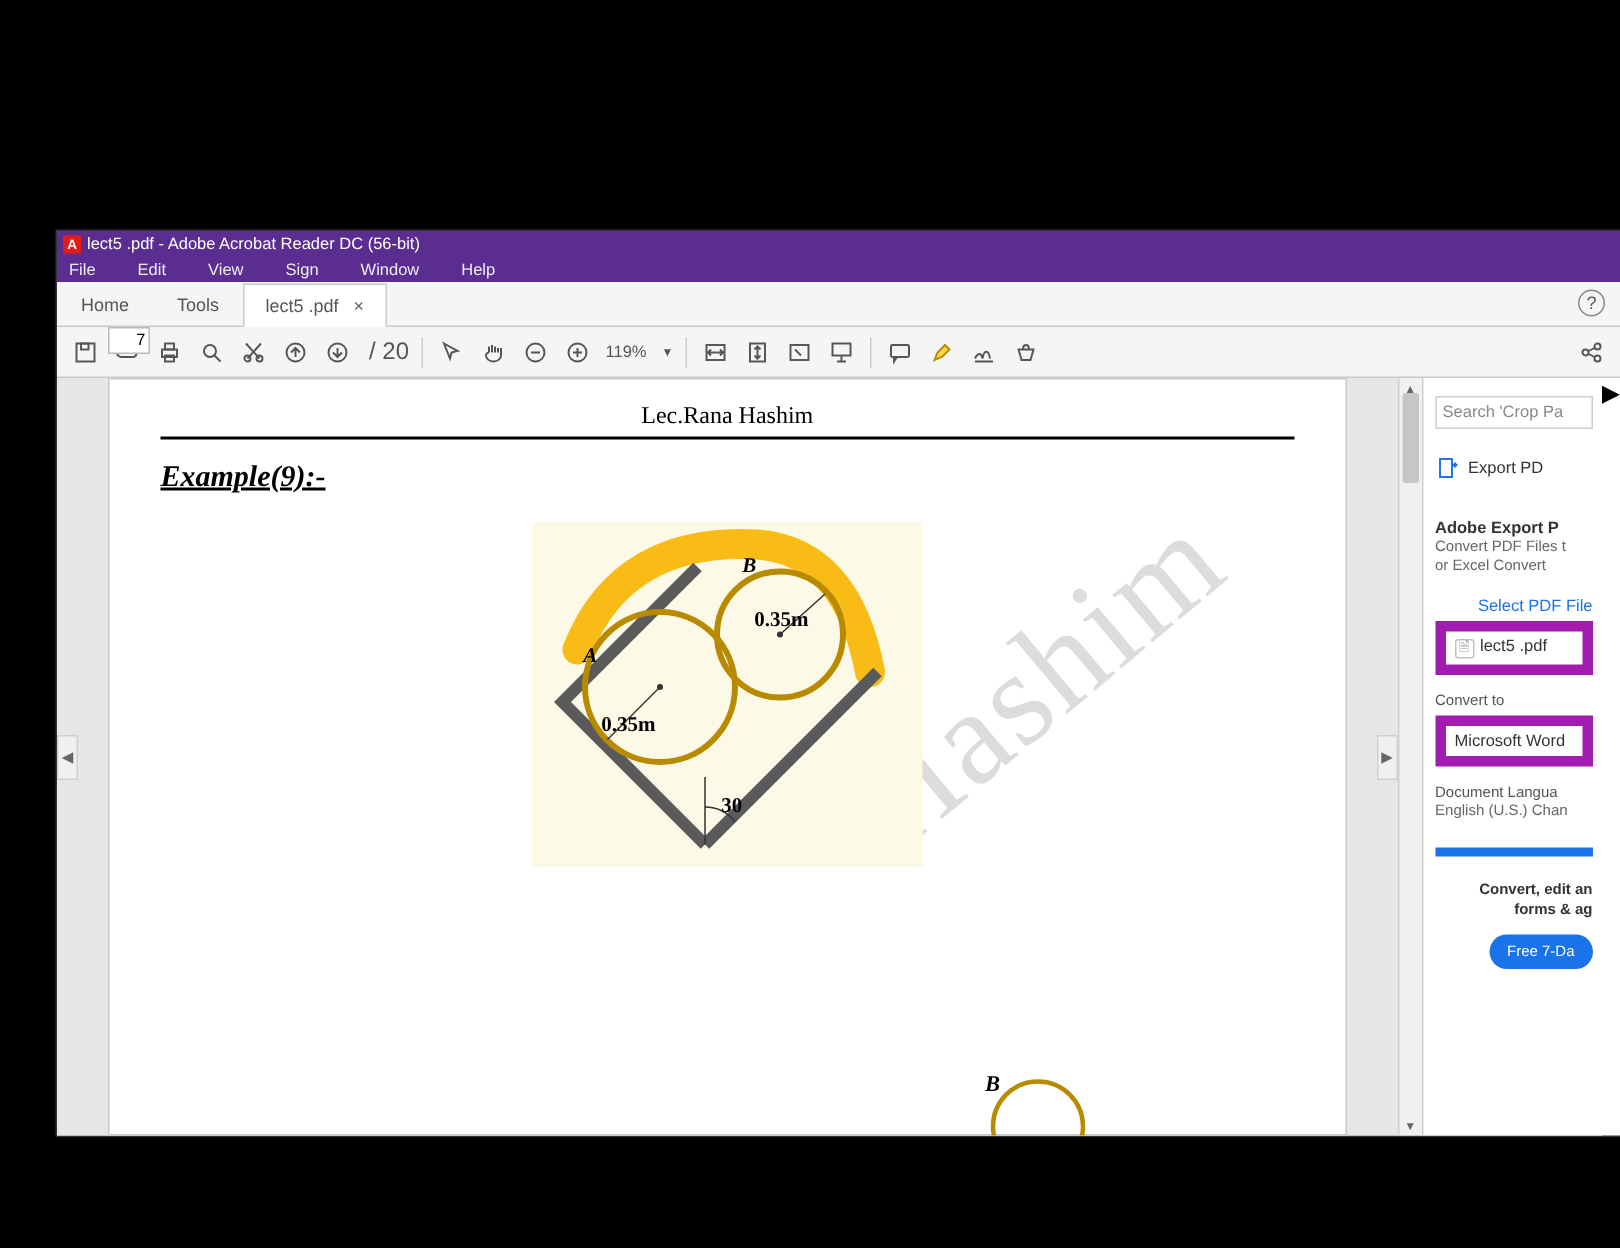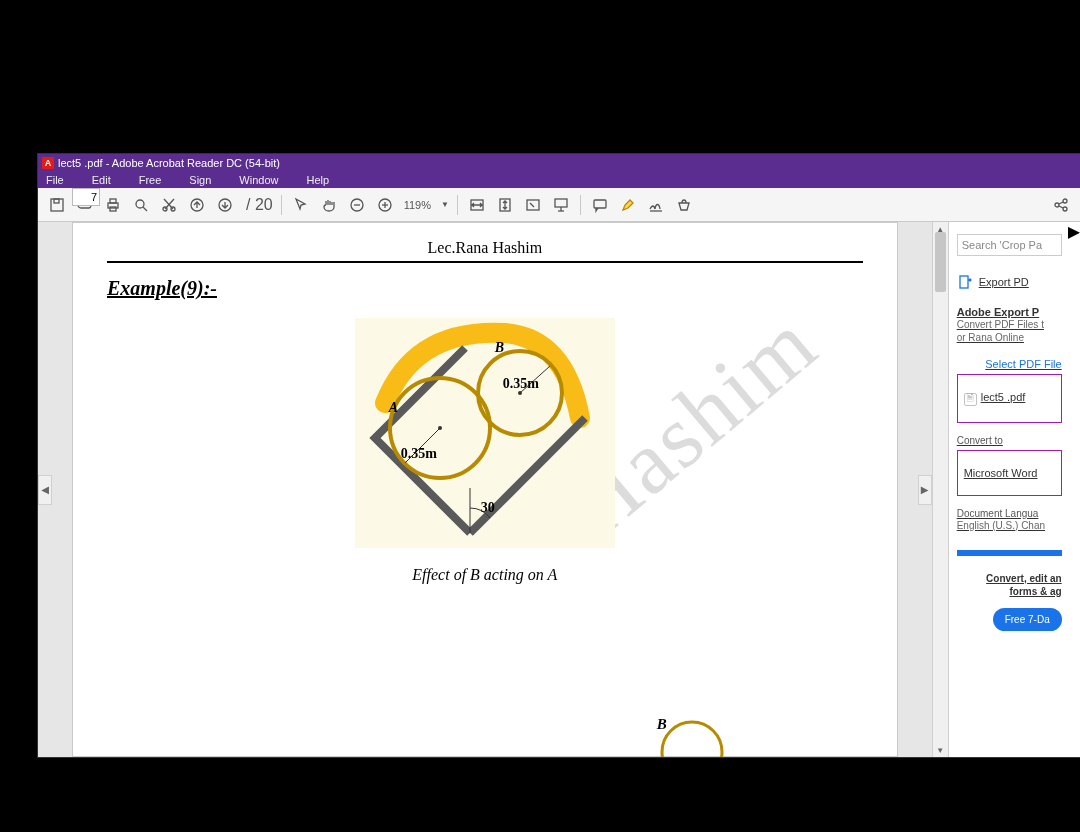--- a/index.html
+++ b/index.html
@@ -122,23 +122,23 @@
   .side {
     width: 120px; background: #fff; border-left: 1px solid #d0d0d0;
     padding: 12px 6px 0 8px; font-size: 11px; color: #333; overflow: hidden;
   }
   .side input.search {
     width: 100%; border: 1px solid #ccc; font-size: 11px; padding: 4px 4px; color: #888;
   }
   .side .row { display: flex; align-items: center; gap: 6px; margin-top: 18px; }
   .side .export-ico { width: 16px; height: 16px; }
   .side .strongblue { color: #1a73e8; font-size: 11px; }
-  .side .h { font-weight: bold; font-size: 11px; margin-top: 16px; }
+  .side .h { font-weight: bold; font-size: 11px; margin-top: 26px; }
   .side .sub { font-size: 10px; color: #666; line-height: 1.3; }
-  .side .fieldbox { border: 1px solid #a21caf; padding: 16px 6px; margin-top: 4px; font-size: 11px; }
+  .side .fieldbox { border: 7px solid #a21caf; padding: 4px 6px; margin-top: 4px; font-size: 11px; }
   .side .lbl { font-size: 10px; color: #555; margin-top: 12px; }
   .side .bluebar { height: 6px; background: #1a73e8; margin-top: 18px; }
   .side .cta { font-size: 10px; font-weight: bold; text-align: right; color: #333; margin-top: 16px; line-height: 1.3; }
   .side .pill {
     background: #1a73e8; color: #fff; font-size: 10px; padding: 6px 12px;
     border-radius: 14px; display: inline-block; float: right; margin-top: 10px;
   }
 
   .mini-icon { width:13px; height:13px; display:inline-flex; align-items:center; justify-content:center; border:1px solid #c2c2c2; border-radius:2px; font-size:9px; color:#999; margin-right:4px; }
 
@@ -147,32 +147,41 @@
   .fig2 .bl { position:absolute; left:10px; top:4px; font-family:"Times New Roman",serif; font-style:italic; font-weight:bold; font-size:15px; }
 </style>
 </head>
 <body>
 
 <div class="stage">
   <div class="appwin">
 
     <div class="titlebar">
       <span class="app-icon">A</span>
-      <span>lect5 .pdf - Adobe Acrobat Reader DC (54-bit)</span>
+      <span>lect5 .pdf - Adobe Acrobat Reader DC (56-bit)</span>
     </div>
 
     <div class="menubar">
       <span>File</span>
       <span>Edit</span>
-      <span>Free</span>
+      <span>View</span>
       <span>Sign</span>
       <span>Window</span>
       <span>Help</span>
     </div>
 
+    <div class="tabrow">
+      <div class="navbtn">Home</div>
+      <div class="navbtn">Tools</div>
+      <div class="tab">
+        <span>lect5 .pdf</span>
+        <span class="close">×</span>
+      </div>
+      <div class="help">?</div>
+    </div>
 
     <div class="toolbar">
       <span class="ico">
           <svg viewBox="0 0 16 16">
             <rect x="2" y="2" width="12" height="12"></rect>
             <rect x="5" y="2" width="5" height="4"></rect>
           </svg>
         </span>
       <span class="ico">
           <svg viewBox="0 0 16 16">
@@ -339,51 +348,50 @@
                 <path d="M115 190 A25 25 0 0 1 135 200" fill="none" stroke="#333" stroke-width="1"></path>
               </svg>
               <span class="flabel" style="left:34px; top:82px; font-style:italic;">A</span>
               <span class="flabel" style="left:140px; top:22px; font-style:italic;">B</span>
               <span class="flabel" style="left:46px; top:128px;">0.35m</span>
               <span class="flabel" style="left:148px; top:58px;">0.35m</span>
               <span class="flabel" style="left:126px; top:182px;">30</span>
             </div>
           </div>
 
-          <div class="effect">Effect of B acting on A</div>
 
           <div class="fig2">
             <span class="bl">B</span>
             <svg viewBox="0 0 80 50">
                 <circle cx="45" cy="40" r="30" fill="none" stroke="#b88a00" stroke-width="3"></circle>
               </svg>
           </div>
         </div>
       </div>
 
       <div class="vscroll">
         <div class="arr up">▲</div>
         <div class="thumb"></div>
         <div class="arr dn">▼</div>
       </div>
 
-      <div class="side" style="position:relative;text-decoration:underline;">
+      <div class="side" style="position:relative;">
         <input class="search" value="Search 'Crop Pa" style="">
 
         <div class="row">
           <svg class="export-ico" viewBox="0 0 16 16">
               <rect x="3" y="2" width="8" height="12" fill="none" stroke="#1a73e8" stroke-width="1.3"></rect>
               <path d="M11 6h3m-1.5-1.5L14 6l-1.5 1.5" stroke="#1a73e8" fill="none" stroke-width="1.3"></path>
             </svg>
           <span>Export PD</span>
         </div>
 
         <div class="h">Adobe Export P</div>
         <div class="sub">
-          <span>Convert PDF Files t</span><br><span>or Rana Online</span>
+          <span>Convert PDF Files t</span><br><span>or Excel Convert</span>
         </div>
 
         <div class="strongblue" style="margin-top:14px;text-align:right;">Select PDF File</div>
         <div class="fieldbox">
           <span class="mini-icon">🗎</span><span>lect5 .pdf</span>
         </div>
 
         <div class="lbl">Convert to</div>
         <div class="fieldbox">Microsoft Word</div>
 

